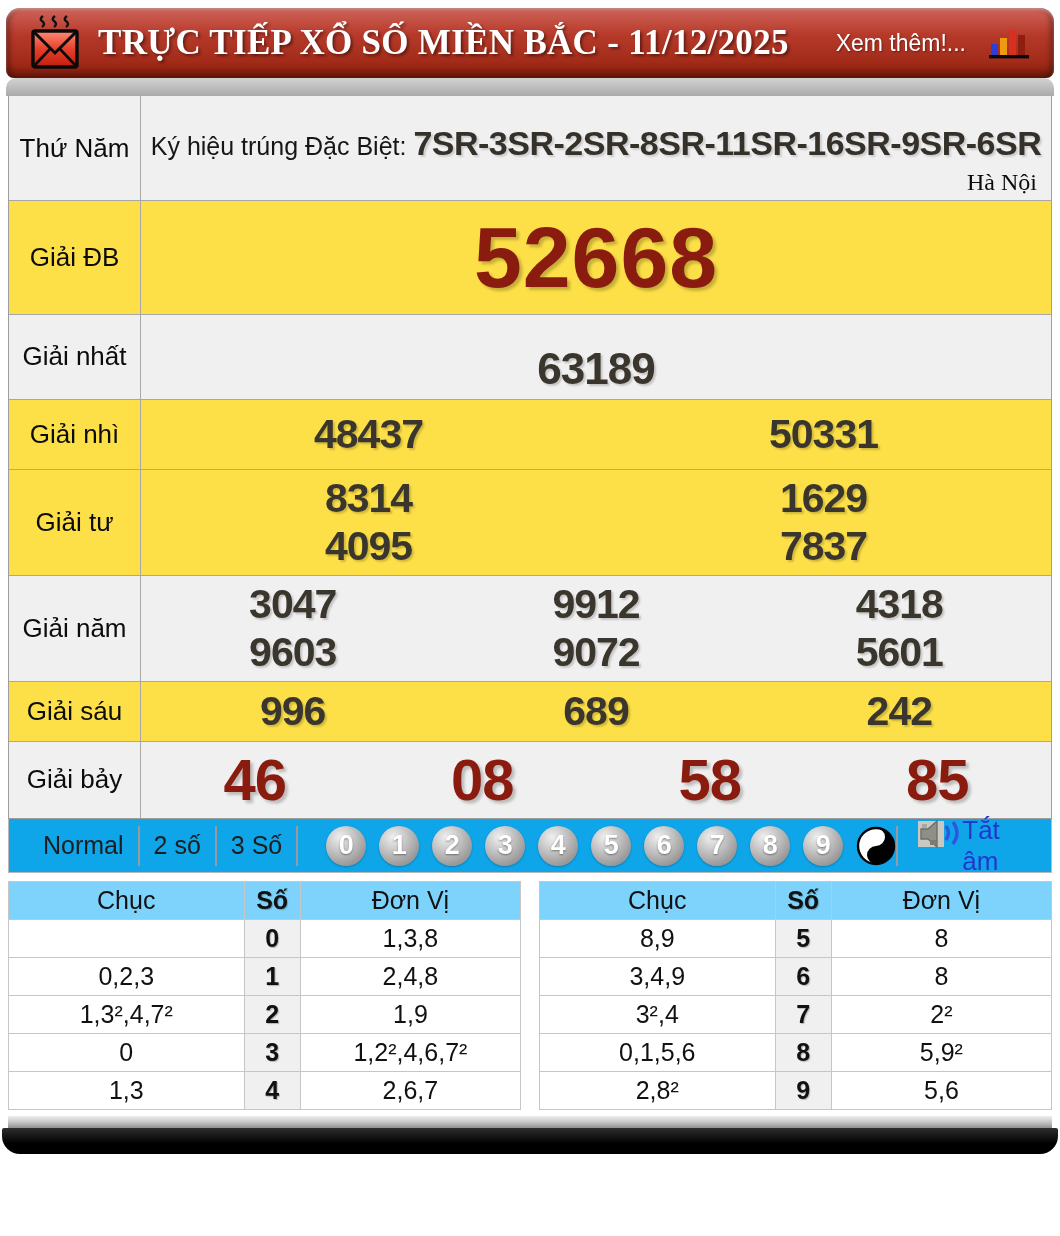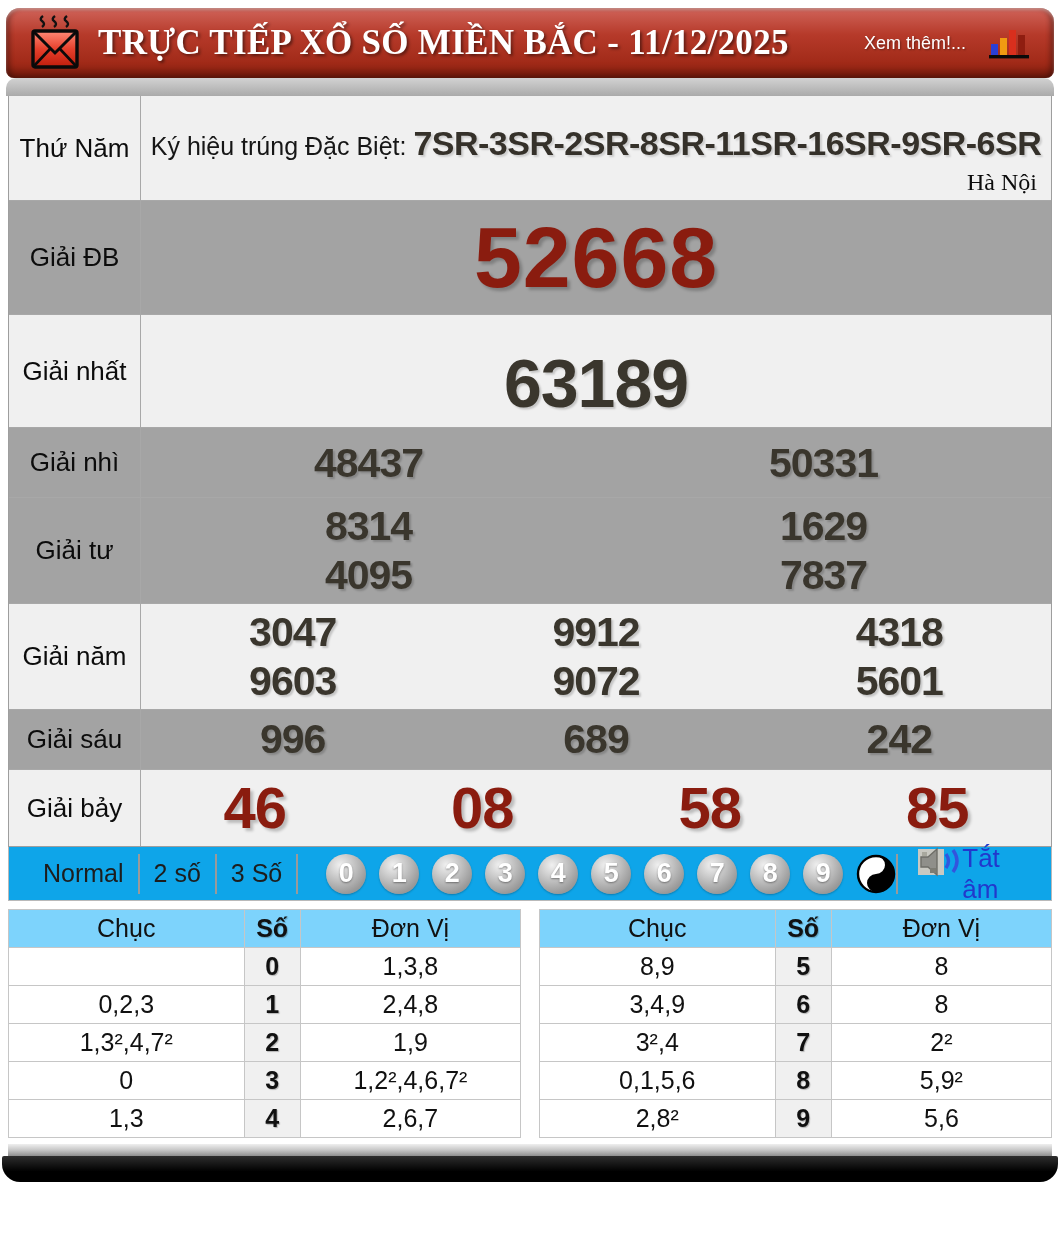--- a/index.html
+++ b/index.html
@@ -7,43 +7,43 @@
   .widget{padding-top:8px;}
 
   
   .hdr{margin:0 6px;height:70px;border-radius:14px 14px 8px 8px;
     background:linear-gradient(180deg,#d0645a 0%,#b63a2a 38%,#96220f 100%);
     box-shadow:inset 0 2px 3px rgba(255,255,255,.35), inset 0 -7px 9px rgba(0,0,0,.30),
                inset 4px 0 5px rgba(0,0,0,.22), inset -4px 0 5px rgba(0,0,0,.22);
     display:flex;align-items:center;padding:0 22px;gap:16px;box-sizing:border-box;}
   .hdr-title{color:#fff;font-family:"Liberation Serif",serif;font-weight:bold;font-size:35px;
     letter-spacing:.3px;text-shadow:2px 2px 3px rgba(0,0,0,.45);white-space:nowrap;flex:1;}
-  .hdr-more{color:#fff;font-size:18px;text-shadow:1px 1px 2px rgba(0,0,0,.4);cursor:pointer;text-align:right;}
+  .hdr-more{color:#fff;font-size:23px;text-shadow:1px 1px 2px rgba(0,0,0,.4);cursor:pointer;text-align:right;}
   .hdr-chart{cursor:pointer;margin-left:6px;display:flex;align-items:flex-end;}
 
   .gray-strip{margin:0 6px;height:18px;background:linear-gradient(180deg,#d2d2d2,#aaaaaa);
     border-radius:10px 10px 0 0;}
 
   
-  .tbl{margin:0 8px;border:1px solid #9e9e9e;border-top:none;background:#a3a3a3;}
+  .tbl{margin:0 8px;border:1px solid #9e9e9e;border-top:none;background:#fde047;}
   .row{display:flex;box-sizing:border-box;}
   .row + .row{border-top:1px solid #a8a8a8;}
   .row.gray{background:#f0f0f0;}
   .lbl{width:132px;min-width:132px;border-right:1px solid #a8a8a8;display:flex;align-items:center;
     justify-content:center;font-size:26px;color:#0c0c0c;box-sizing:border-box;}
   .content{flex:1;display:flex;flex-wrap:wrap;align-items:center;justify-content:center;
     padding:4px 0;box-sizing:border-box;}
   .num{font-weight:bold;color:#3a362d;text-align:center;line-height:1.18;
     text-shadow:2px 2px 2px rgba(0,0,0,.18);letter-spacing:-1px;}
   .c1 .num{flex:0 0 100%;}
   .c2 .num{flex:0 0 50%;}
   .c3 .num{flex:0 0 33.33%;}
   .c4 .num{flex:0 0 25%;}
   .f-db{font-size:86px;color:#8a1c0f;letter-spacing:1px;text-shadow:3px 3px 3px rgba(0,0,0,.22);}
-  .f-1st{font-size:68px;margin-top:24px;}
+  .f-1st{font-size:44px;margin-top:24px;}
   .f-m{font-size:41px;}
   .f-7{font-size:58px;color:#8a1c0f;text-shadow:3px 3px 3px rgba(0,0,0,.22);}
   .h-info{min-height:92px;}
   .h-db{min-height:114px;}
   .h-1st{min-height:80px;}
   .h-2nd{min-height:70px;}
   .h-3rd{min-height:102px;}
   .h-4th{min-height:104px;}
   .h-5th{min-height:106px;}
   .h-6th{min-height:60px;}

